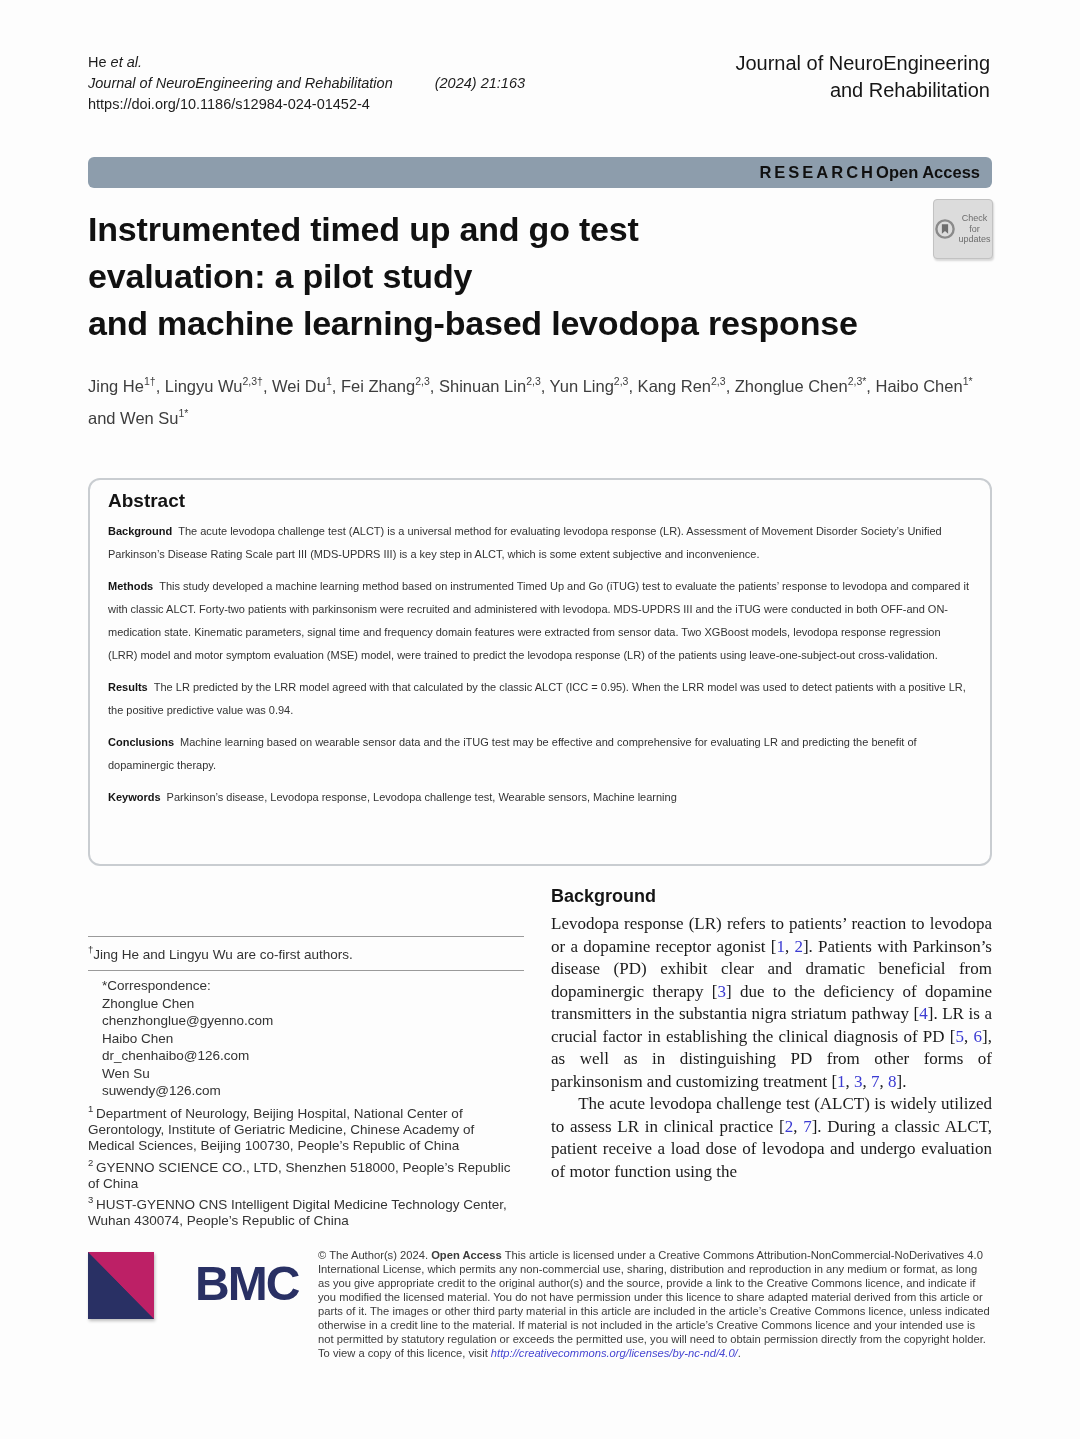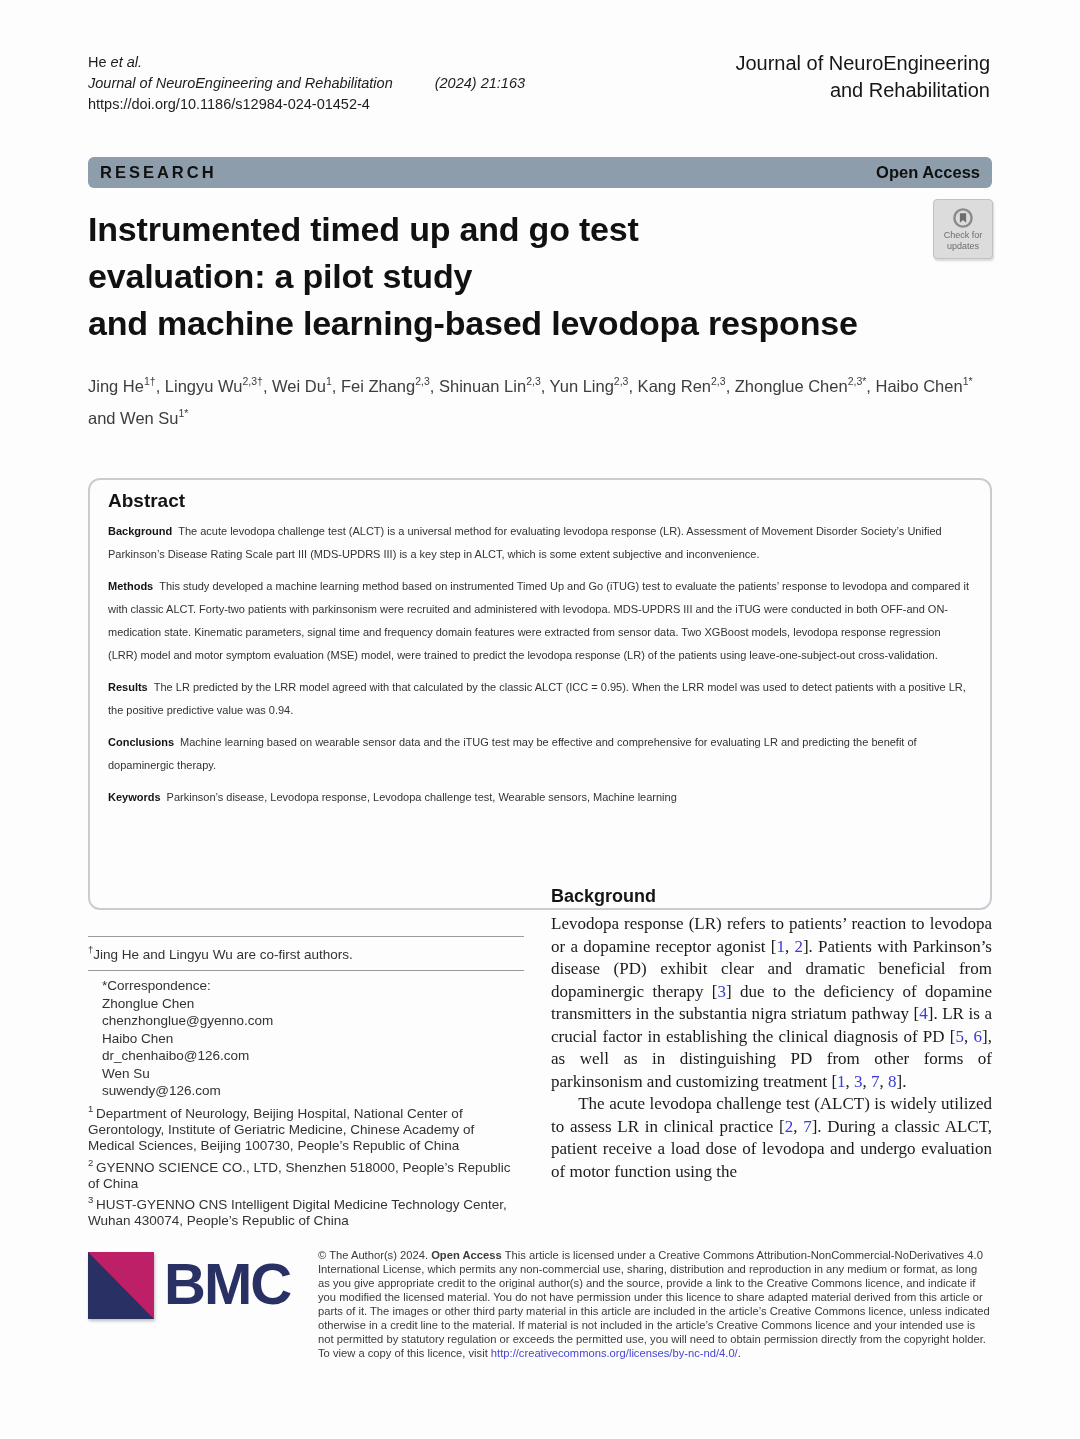--- a/index.html
+++ b/index.html
@@ -10,61 +10,61 @@
     color:#1c1c1c;
     border-bottom:2px solid #cfcfcf;
   }
   
   .cite-block{position:absolute;left:88px;top:52px;font-size:14.5px;line-height:21px;color:#1d1d1d;}
   .cite-line2 i{font-style:italic;}
   .cite-issue{font-style:italic;margin-left:42px;}
   .journal-name{position:absolute;right:90px;top:50px;text-align:right;font-size:20px;line-height:27px;font-weight:500;color:#161616;}
   
   .banner{position:absolute;left:88px;top:157px;width:904px;height:31px;background:#8d9dac;border-radius:6px;
-    display:flex;align-items:center;justify-content:space-between;padding:0 12px;box-sizing:border-box;}
+    display:flex;align-items:center;justify-content:flex-end;padding:0 12px;box-sizing:border-box;}
   .banner .research{font-weight:bold;font-size:16.5px;letter-spacing:3px;color:#101010;}
   .banner .openaccess{font-weight:bold;font-size:16.5px;color:#101010;}
   
   .check-badge{position:absolute;left:933px;top:199px;width:58px;height:58px;background:#dcdcdc;
     border:1px solid #c2c2c2;border-radius:4px;box-shadow:1px 2px 2px rgba(0,0,0,.15);
-    display:flex;flex-direction:column;align-items:center;justify-content:center;gap:1px;}
+    display:flex;align-items:center;justify-content:center;gap:1px;}
   .check-badge .badge-text{font-size:9px;line-height:10.5px;color:#6d6d6d;text-align:center;}
   
   .title{position:absolute;left:88px;top:206px;width:905px;margin:0;font-size:34px;line-height:47px;font-weight:600;color:#111;letter-spacing:-.2px;}
   .authors{position:absolute;left:88px;top:368px;width:885px;font-size:16.5px;line-height:27px;color:#3d3d3d;}
   .authors sup{font-size:10.5px;color:#3d3d3d;}
   
-  .abstract-box{position:absolute;left:88px;top:478px;width:904px;height:432px;box-sizing:border-box;
+  .abstract-box{position:absolute;left:88px;top:478px;width:904px;height:388px;box-sizing:border-box;
     border:2px solid #c9cdd1;border-radius:12px;padding:10px 18px 12px 18px;background:#fdfdfd;}
   .abstract-heading{margin:0 0 8px 0;font-size:19px;font-weight:bold;color:#141414;}
   .abs-p{margin:0 0 9px 0;font-size:11px;line-height:23px;color:#333;}
   .abs-p strong{color:#141414;margin-right:6px;}
   
   .columns{position:absolute;left:88px;top:886px;width:904px;display:flex;justify-content:space-between;}
   .col-left{width:436px;}
   .col-right{width:441px;}
   .footnote-block{margin-top:50px;font-size:13.5px;line-height:16.5px;color:#333;}
   .rule{border-top:1px solid #9a9a9a;height:0;}
   .cofirst{padding:5px 0 7px 0;}
   .footnote-block sup{font-size:9.5px;}
   .correspondence{margin-top:7px;}
   .correspondence div{margin:0 0 1px 14px;}
   .affiliation{margin:0;}
   .col-right h2{margin:0 0 6px 0;font-size:18px;font-weight:bold;color:#141414;}
   .serif{margin:0;font-family:"Liberation Serif","DejaVu Serif",serif;font-size:17px;line-height:22.5px;
     text-align:justify;color:#1a1a1a;hyphens:auto;-webkit-hyphens:auto;}
   .serif.indent{text-indent:1.6em;}
   .seg-cite{color:#3a3ad2;}
-  .seg-link{color:#4646d2;}
+  .seg-link{color:#4646d2;font-style:italic;}
   .seg-bold{font-weight:bold;}
   
   .footer{position:absolute;left:88px;top:1248px;width:904px;display:flex;}
   .bmc-logo{width:230px;display:flex;align-items:flex-start;gap:10px;}
   .logo-square{width:66px;height:67px;margin-top:4px;background:linear-gradient(to bottom left,#bd2066 49.6%,#293064 50.4%);box-shadow:1px 2px 3px rgba(0,0,0,.25);}
-  .logo-text{font-size:58px;font-weight:bold;color:#293064;letter-spacing:-2px;line-height:72px;}
+  .logo-text{font-size:48px;font-weight:bold;color:#293064;letter-spacing:-2px;line-height:72px;margin-left:31px;}
   .copyright{flex:1;font-size:11.2px;line-height:14px;color:#3b3b3b;text-align:left;}
 </style>
 </head>
 <body>
 
 <div class="page">
 
   <div class="cite-block">
     <div class="cite-line1"><span>He </span><i>et al.</i></div>
     <div class="cite-line2"><i>Journal of NeuroEngineering and Rehabilitation</i><span class="cite-issue">(2024) 21:163</span></div>

